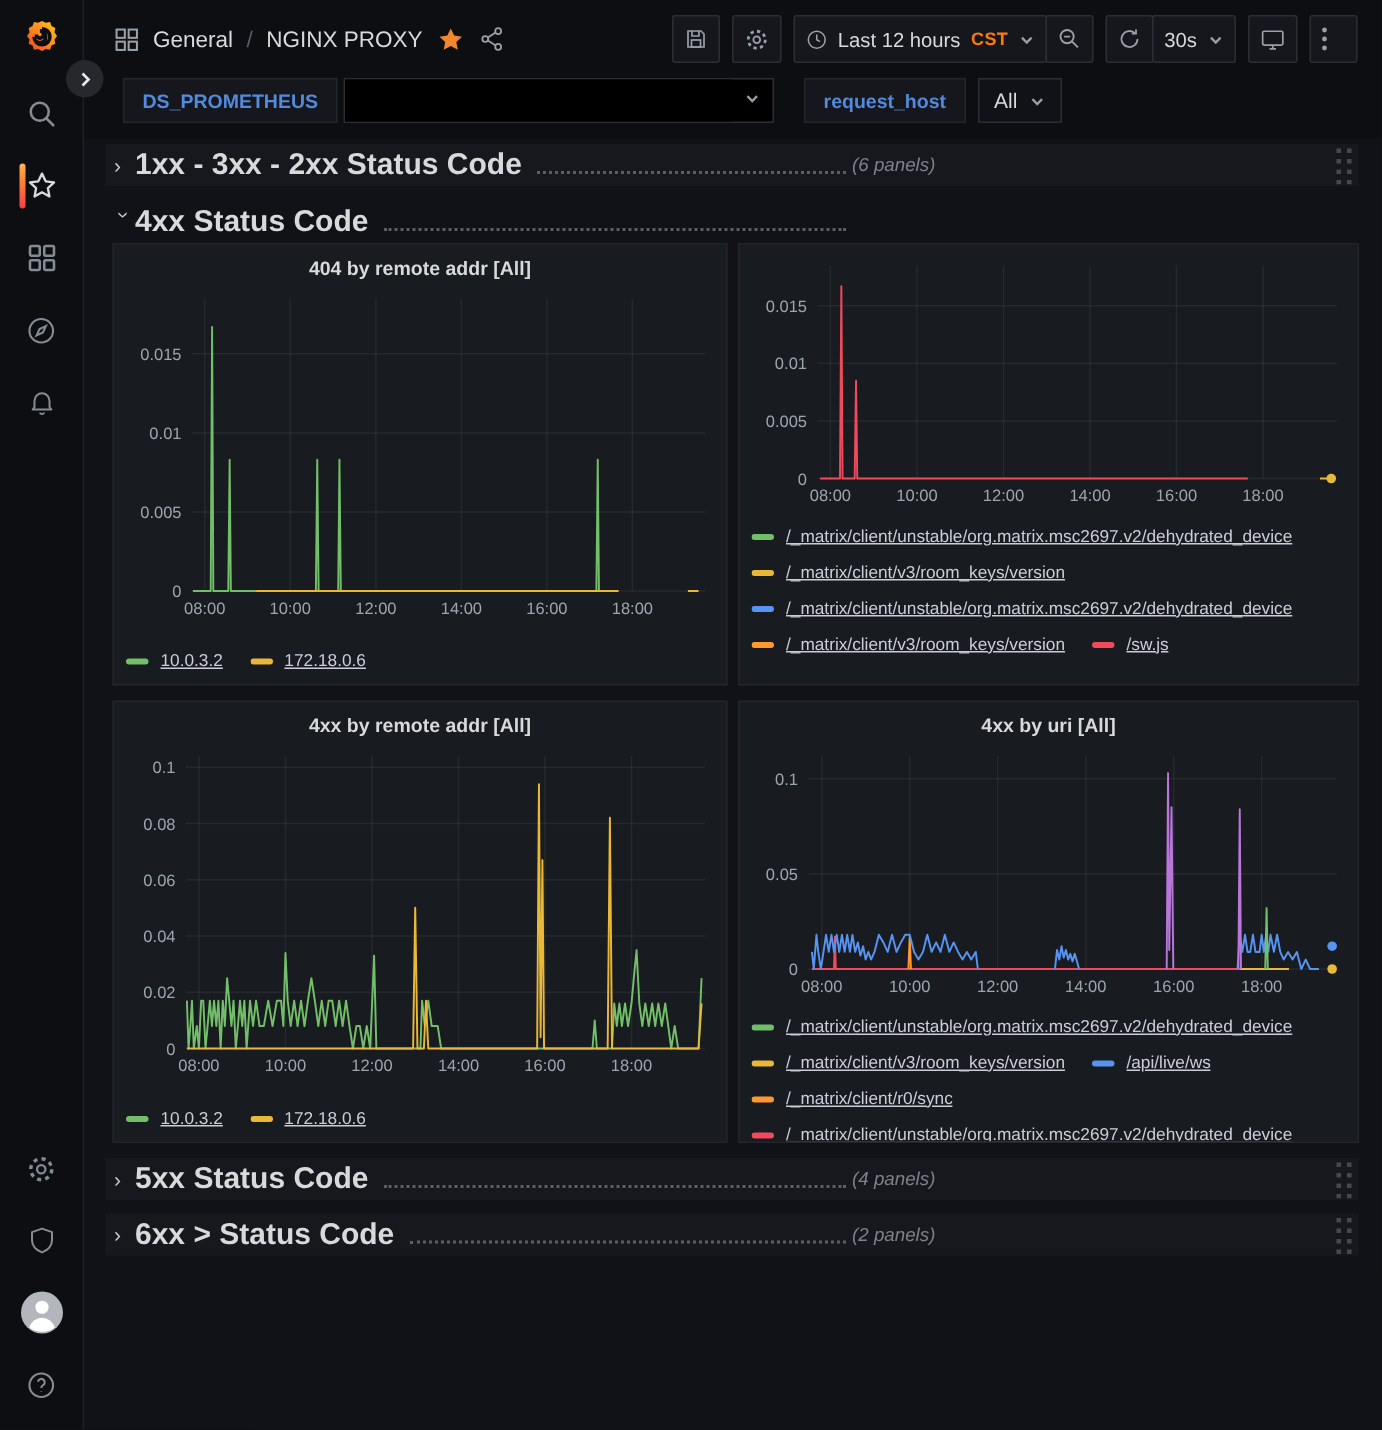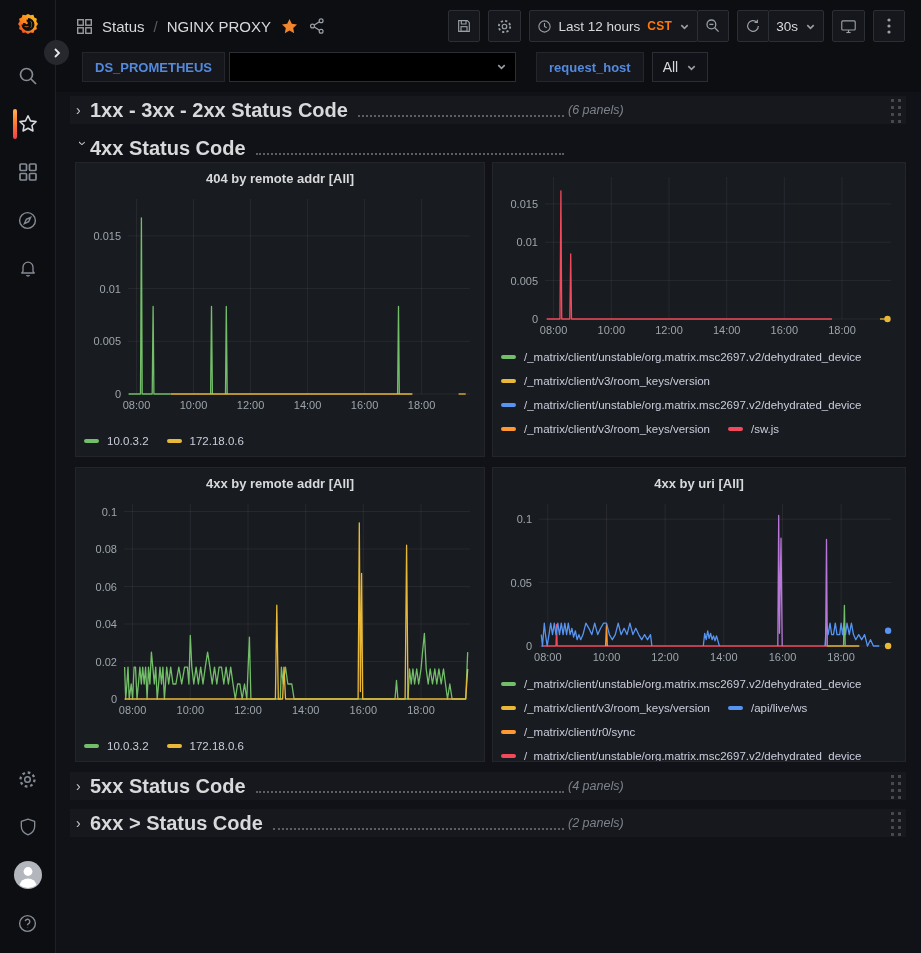--- a/index.html
+++ b/index.html
@@ -24,21 +24,21 @@
 
   
   .main { flex:1; display:flex; flex-direction:column; background:#0d0e12; min-width:0; }
 
   .topbar { height:52px; display:flex; align-items:center; padding:0 16px 0 20px; }
   .breadcrumb { display:flex; align-items:center; gap:9px; font-size:15px; }
   .crumb { color:#d8d9da; cursor:pointer; }
   .crumb-sep { color:#595e66; }
   .topbar-right { margin-left:auto; display:flex; align-items:center; gap:8px; }
   .tb-btn { height:32px; min-width:32px; padding:0 7px; background:#15171c; border:1px solid #2b2e35;
-    border-radius:2px; color:#9aa0a6; display:flex; align-items:center; justify-content:center; gap:7px;
+    border-radius:2px; color:#9aa0a6; display:flex; align-items:center; justify-content:flex-start; gap:7px;
     font-size:13.5px; cursor:pointer; font-family:"Liberation Sans",sans-serif; }
   .tb-btn .lbl { color:#d8d9da; }
   .btn-group { display:flex; }
   .btn-group .tb-btn + .tb-btn { margin-left:-1px; }
   .tz { color:#ff780a; font-weight:bold; font-size:12px; letter-spacing:.3px; }
 
   .varbar { height:40px; display:flex; align-items:flex-start; gap:0; padding:0 16px 6px 26px; }
   .var-chip { height:30px; display:flex; align-items:center; padding:0 12px; background:#15171c;
     border:1px solid #24262c; color:#538ade; font-size:13px; font-weight:bold; cursor:pointer; }
   .var-select { height:30px; display:flex; align-items:center; border:1px solid #2b2e35; background:#000;
@@ -64,21 +64,21 @@
 
   .panels-grid { display:grid; grid-template-columns:410px 414px; grid-auto-rows:295px;
     column-gap:7px; row-gap:10px; margin-left:5px; margin-bottom:10px; }
   .panel { background:#181b1f; border:1px solid #23252b; padding:6px 8px 0 8px; display:flex;
     flex-direction:column; overflow:hidden; }
   .panel-title { text-align:center; font-size:13px; font-weight:bold; color:#d8d9da; height:22px;
     line-height:20px; cursor:pointer; }
   .chart { flex:none; }
   .tick { fill:#9da5ad; font-size:11px; font-family:"Liberation Sans",sans-serif; }
 
-  .legend { display:flex; flex-wrap:wrap; column-gap:18px; row-gap:7px; font-size:11.5px; color:#ccccdc; }
+  .legend { display:flex; flex-wrap:wrap; column-gap:18px; row-gap:7px; font-size:11.5px; color:#ccccdc;text-decoration:underline; }
   .legend.single { margin-top:auto; padding-bottom:7px; }
   .legend.multi { flex:1; overflow:hidden; align-content:flex-start; padding-top:5px; min-height:0; }
   .legend-item { display:flex; align-items:center; gap:8px; white-space:nowrap; max-width:100%;
     overflow:hidden; height:17px; cursor:pointer; }
   .swatch { flex:none; width:15px; height:4px; border-radius:2px; }
 
   .grip { color:#46484d; }
 </style>
 </head>
 <body>
@@ -171,21 +171,21 @@
   <div class="main">
 
     <header class="topbar">
       <div class="breadcrumb">
         <svg width="17" height="17" viewBox="0 0 20 20" fill="none" stroke="#9aa0a6" stroke-width="1.6">
           <rect x="2" y="2" width="6.5" height="6.5"></rect>
             <rect x="11.5" y="2" width="6.5" height="6.5"></rect>
           <rect x="2" y="11.5" width="6.5" height="6.5"></rect>
             <rect x="11.5" y="11.5" width="6.5" height="6.5"></rect>
         </svg>
-        <span class="crumb">Status</span>
+        <span class="crumb">General</span>
         <span class="crumb-sep">/</span>
         <span class="crumb">NGINX PROXY</span>
         <svg width="19" height="19" viewBox="0 0 24 24" fill="#f0862d">
           <path d="M12 2.5l2.9 6 6.6.9-4.8 4.5 1.2 6.5-5.9-3.2-5.9 3.2 1.2-6.5-4.8-4.5 6.6-.9z"></path>
         </svg>
         <svg width="18" height="18" viewBox="0 0 24 24" fill="none" stroke="#9aa0a6" stroke-width="1.6">
           <circle cx="17.5" cy="5" r="2.6"></circle>
             <circle cx="6" cy="12" r="2.6"></circle>
             <circle cx="17.5" cy="19" r="2.6"></circle>
           <line x1="8.4" y1="10.7" x2="15.2" y2="6.3"></line>

